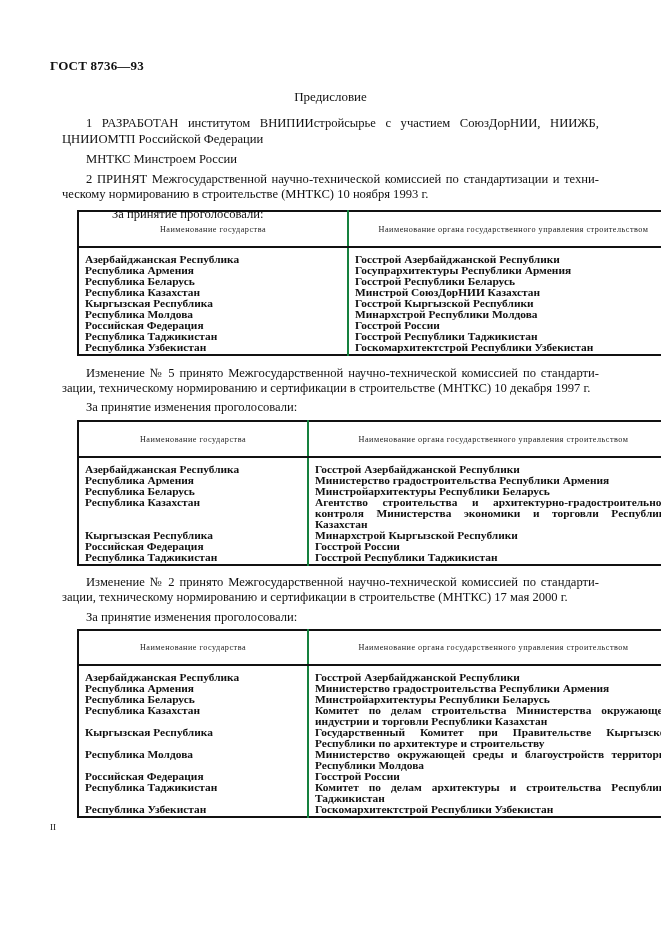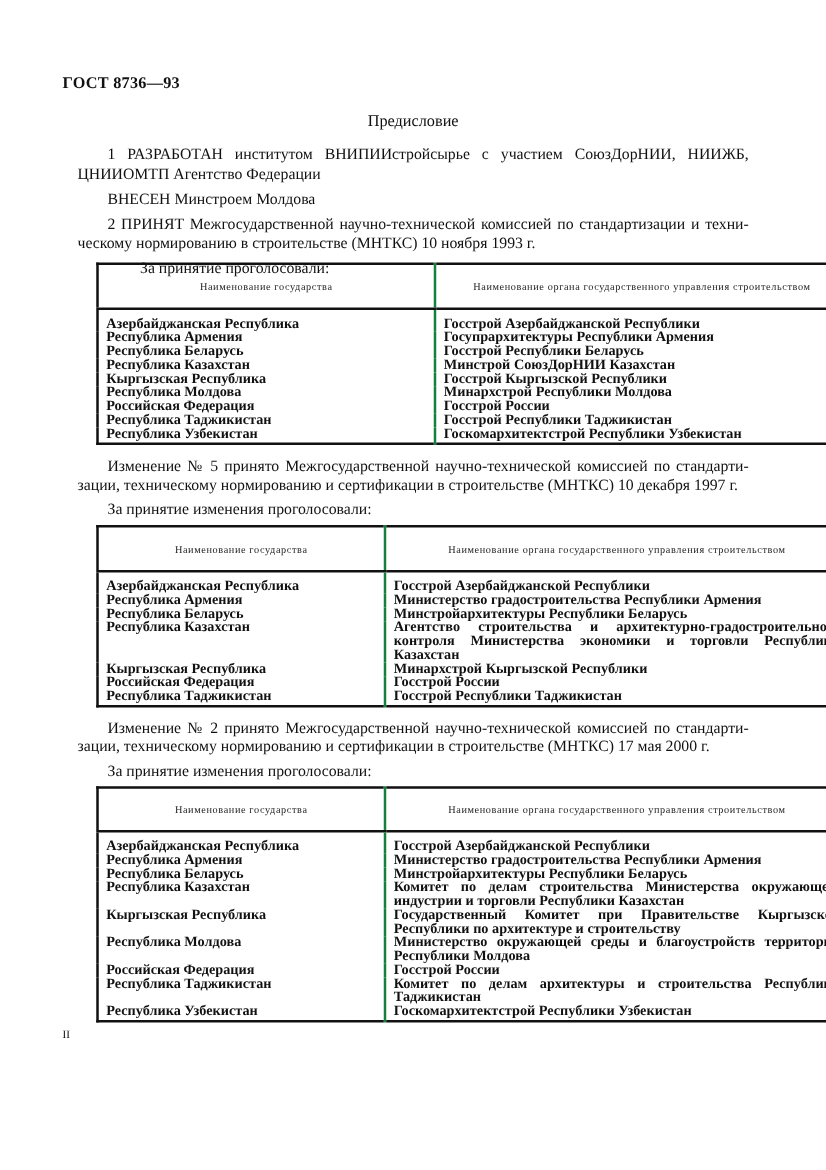--- a/index.html
+++ b/index.html
@@ -36,22 +36,22 @@
     .org { text-align: justify; text-align-last: left; }
     .footer { left: 50px; top: 822px; font-size: 9px; }
   </style>
 </head>
 <body>
 
 <div class="abs doc-code">ГОСТ 8736—93</div>
 <div class="abs title">Предисловие</div>
 
 <div class="abs para full" style="top:116px;"><span class="indent"></span><span>1 РАЗРАБОТАН институтом ВНИПИИстройсырье с участием СоюзДорНИИ, НИИЖБ,</span></div>
-<div class="abs para" style="top:132px;">ЦНИИОМТП Агентство Федерации</div>
-<div class="abs para" style="top:152px;"><span class="indent"></span><span>ВНЕСЕН Минстроем Молдова</span></div>
+<div class="abs para" style="top:132px;">ЦНИИОМТП Российской Федерации</div>
+<div class="abs para" style="top:152px;"><span class="indent"></span><span>МНТКС Минстроем России</span></div>
 <div class="abs para full" style="top:172px;"><span class="indent"></span><span>2 ПРИНЯТ Межгосударственной научно-технической комиссией по стандартизации и техни-</span></div>
 <div class="abs para" style="top:187px;">ческому нормированию в строительстве (МНТКС) 10 ноября 1993 г.</div>
 <div class="abs para" style="top:207px;padding-left:26px;"><span class="indent"></span><span>За принятие проголосовали:</span></div>
 
 <table class="vote" style="top:210px;">
   <colgroup>
       <col style="width:270px">
       <col>
     </colgroup>
   <thead>

